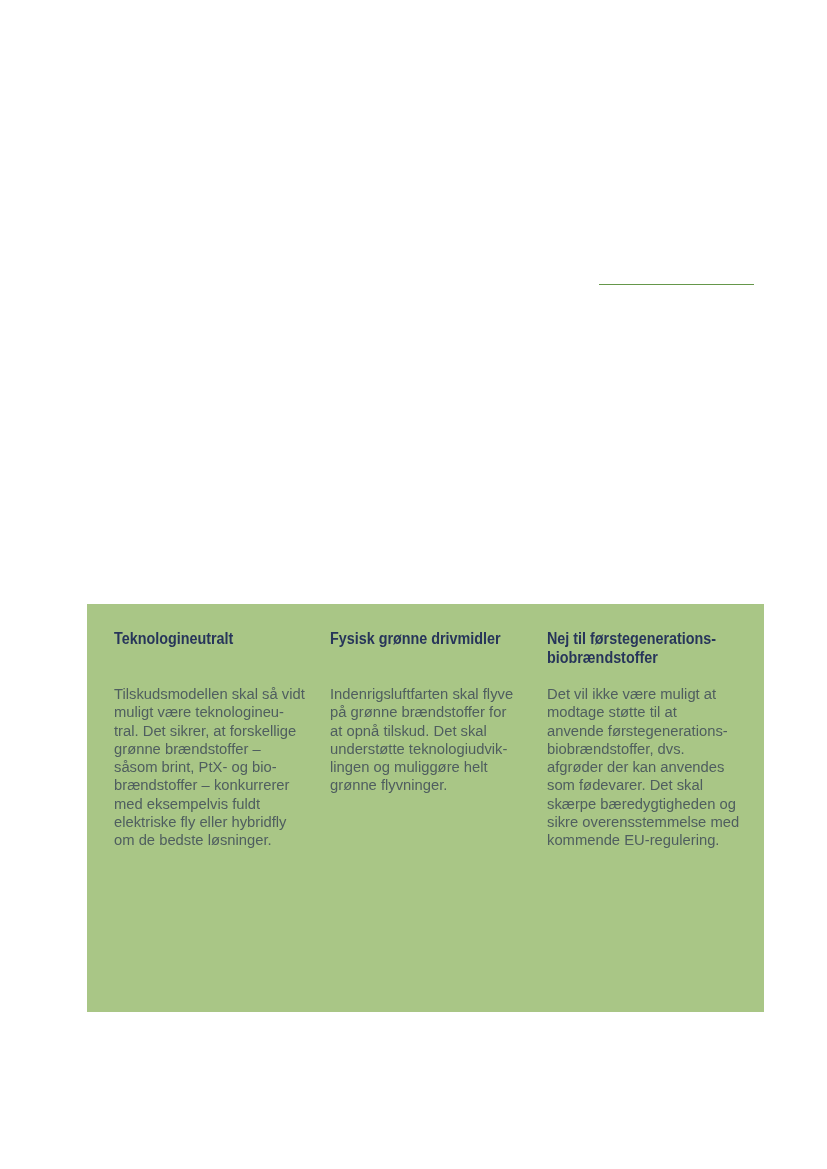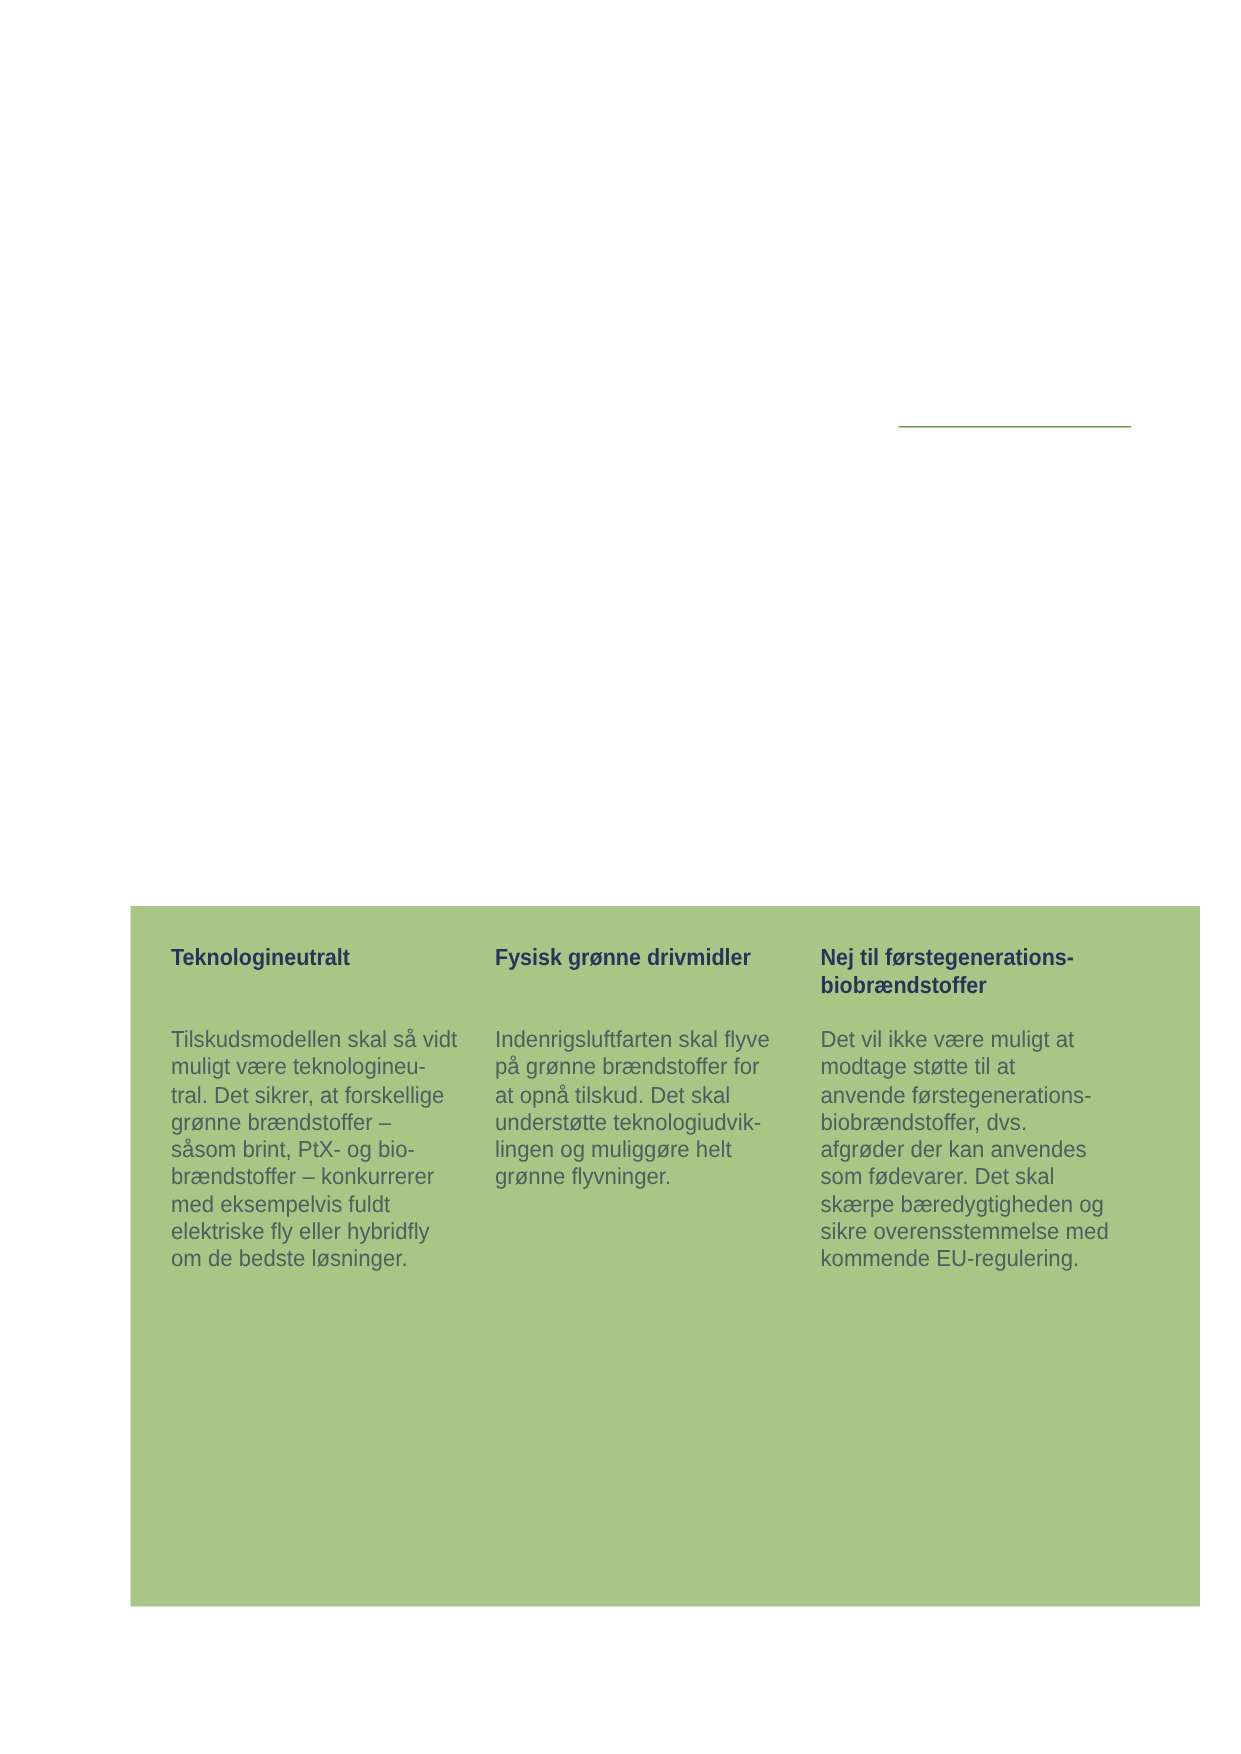--- a/index.html
+++ b/index.html
@@ -3,21 +3,21 @@
 <meta charset="utf-8">
 <style>
   html,body{margin:0;padding:0;}
   body{width:827px;height:1169px;background:#ffffff;
        font-family:"Liberation Sans",sans-serif;overflow:hidden;
        -webkit-font-smoothing:antialiased;}
   .page{position:relative;width:827px;height:1169px;background:#fff;}
 
   .rule{position:absolute;left:599px;top:284px;width:155px;height:1.4px;background:#65974a;}
 
-  .panel{position:absolute;left:87px;top:604px;width:677px;height:467px;background:#a9c686;padding-left:36px;}
+  .panel{position:absolute;left:87px;top:604px;width:677px;height:408px;background:#a9c686;}
 
   .col{position:absolute;}
   .col1{left:26.9px;} .col2{left:242.9px;} .col3{left:459.9px;}
 
   .ctitle{position:absolute;top:26.1px;margin:0;width:210px;
           font-size:15.6px;font-weight:bold;color:#27355a;
           line-height:18.6px;transform:scaleX(0.92);transform-origin:0 0;
           white-space:pre-line;}
   .cbody{position:absolute;margin:0;width:215px;
          font-size:15.4px;font-weight:normal;color:#4f5e5f;

